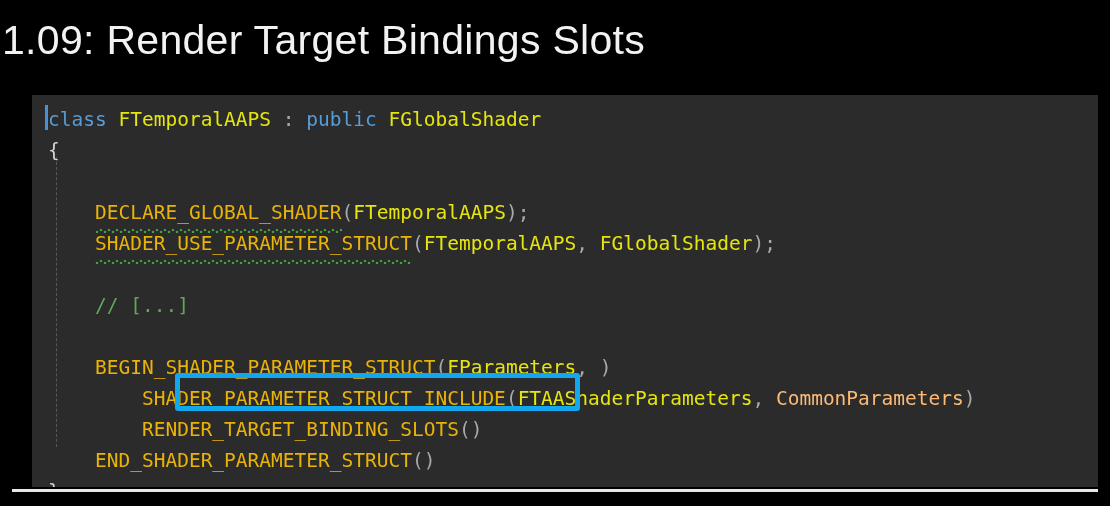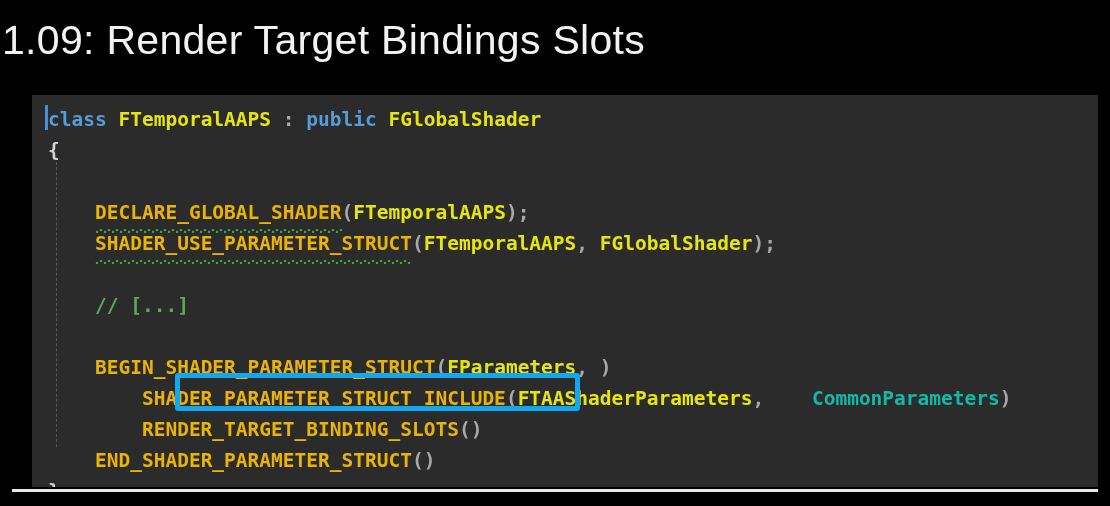--- a/index.html
+++ b/index.html
@@ -56,21 +56,21 @@
     background: #e8e8e8;
   }
 
   #code-lines {
     position: absolute;
     left: 0;
     top: 9px;
     width: 100%;
     font-family: "DejaVu Sans Mono", "Liberation Mono", monospace;
     font-size: 19.5px;
-    font-weight: bold;
+    font-weight: normal;
     line-height: 31px;
     white-space: pre;
     letter-spacing: 0px;
   }
 
   .code-line {
     position: relative;
     height: 31px;
     padding-left: 16px;
   }
@@ -95,21 +95,21 @@
     height: 25px;
     background: #4a8fd4;
   }
 
   
   .t-kw      { color: #569cd6; }   
   .t-type    { color: #e5e510; }   
   .t-macro   { color: #eab308; }   
   .t-comment { color: #5ca85c; }   
   .t-plain   { color: #d4d4d4; }   
-  .t-ident   { color: #14b8a6; margin-left: 36px; }   
+  .t-ident   { color: #fdba74; }   
   .t-punct   { color: #a8a8a8; }   
 
   
   .squiggle {
     position: relative;
     display: inline-block;
   }
   .squiggle::after {
     content: "";
     position: absolute;

